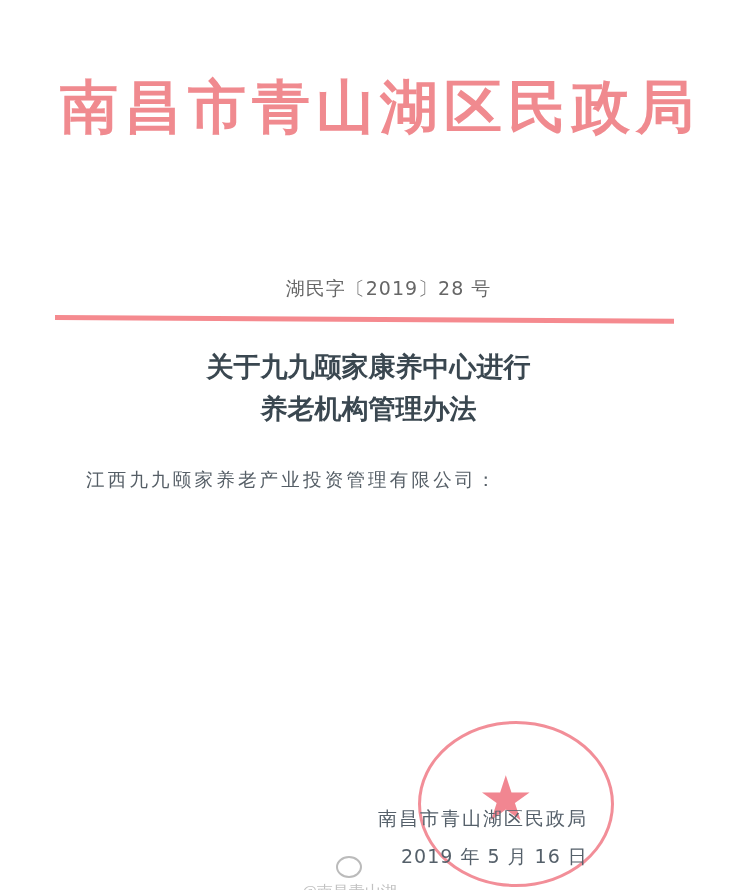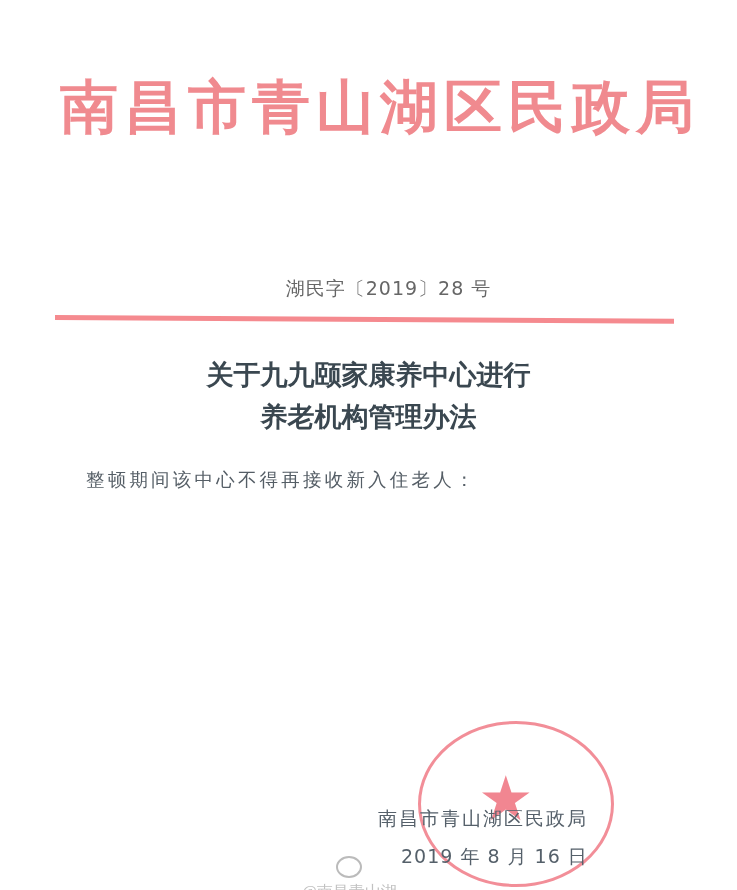--- a/index.html
+++ b/index.html
@@ -7,21 +7,21 @@
          font-family:"DejaVu Serif", serif; }
   .masthead { position:absolute; left:60px; top:72px; width:620px; text-align:center;
               color:#f08a8f; font-size:58px; font-weight:bold; letter-spacing:6px;
               font-family:"DejaVu Serif", serif; line-height:70px; white-space:nowrap; }
   .docno { position:absolute; left:0; width:737px; top:276px; text-align:center;
            color:#666; font-size:19px; font-family:"DejaVu Sans", sans-serif; letter-spacing:1px;padding-left:20px; }
   .rule { position:absolute; left:55px; top:315px; width:619px; height:5px; background:#f58a8f;
           transform:rotate(0.35deg); transform-origin:left center; }
   .title { position:absolute; left:0; width:737px; top:346px; text-align:center;
            color:#3a4750; font-size:27px; font-weight:bold; line-height:42px;
-           font-family:"DejaVu Serif", serif;margin-top:8px; }
+           font-family:"DejaVu Serif", serif; }
   .body { position:absolute; left:86px; top:460px; width:580px; color:#555e66;
           font-size:18.5px; line-height:40px; letter-spacing:3.2px;
           font-family:"DejaVu Sans", sans-serif; }
   .body p { margin:0; }
   .body .indent { text-indent:37px; }
   .seal { position:absolute; left:418px; top:721px; width:190px; height:160px;
           border:3px solid #f07a86; border-radius:50%; opacity:0.85; }
   .seal-star { position:absolute; left:478px; top:768px; font-size:62px; color:#f07a86; opacity:0.9;
                line-height:62px; }
   .signer { position:absolute; left:378px; top:806px; color:#55606a; font-size:19px;
@@ -39,25 +39,25 @@
 <div class="masthead">南昌市青山湖区民政局</div>
 <div class="docno">湖民字〔2019〕28 号</div>
 <div class="rule"></div>
 
 <div class="title">
   <div>关于九九颐家康养中心进行</div>
   <div>养老机构管理办法</div>
 </div>
 
 <div class="body">
-  <p>整顿期间该中心不得再接收新入住老人：</p>
+  <p>江西九九颐家养老产业投资管理有限公司：</p>
 </div>
 
 <div class="seal"></div>
 <div class="seal-star">★</div>
 
 <div class="signer">南昌市青山湖区民政局</div>
-<div class="date">2019 年 8 月 16 日</div>
+<div class="date">2019 年 5 月 16 日</div>
 
 <div class="watermark">
   <span class="wb-icon"></span>
   <span>@南昌青山湖</span>
 </div>
 
 </body></html>

